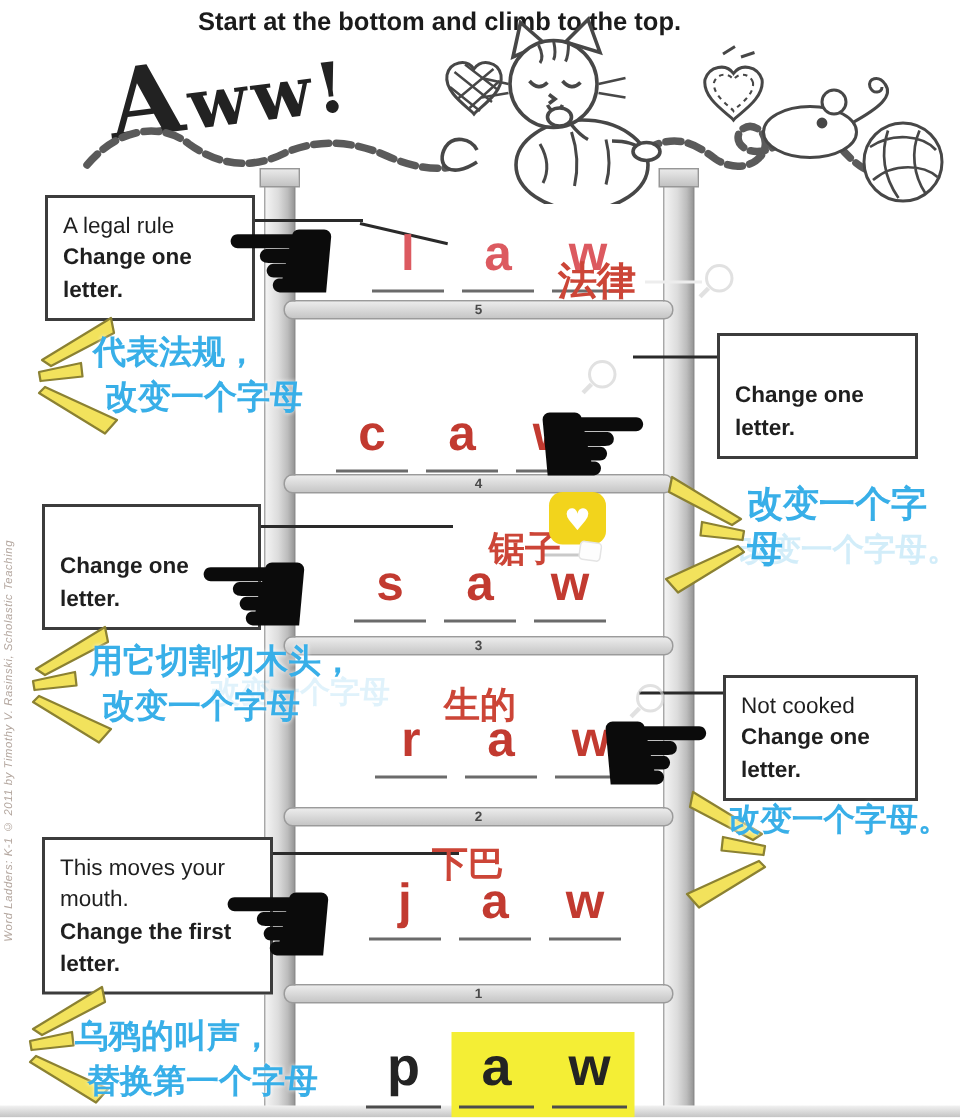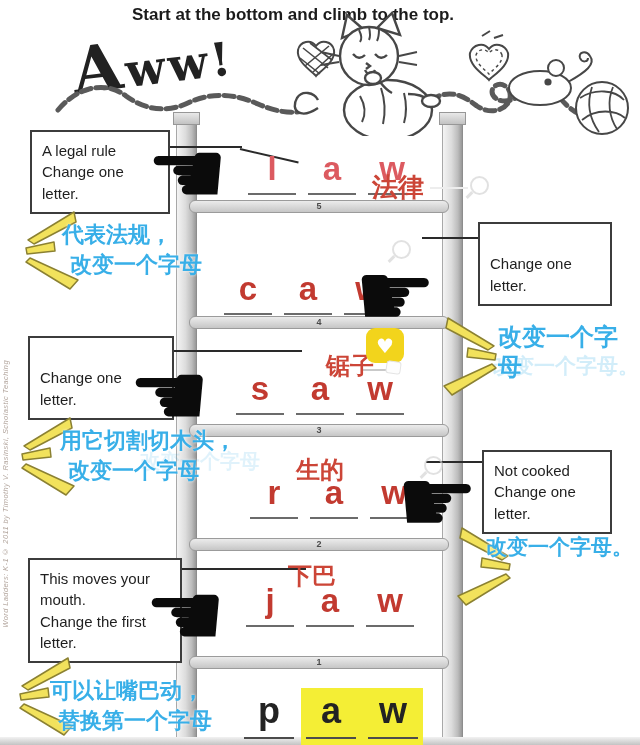--- a/index.html
+++ b/index.html
@@ -19,21 +19,21 @@
         background:linear-gradient(#e9e9e9,#c2c2c2);border:1px solid #979797;}
   .rung{position:absolute;left:189px;width:258px;height:11px;border-radius:6px;z-index:1;
         background:linear-gradient(#ececec,#c6c6c6);border:1px solid #9b9b9b;}
   .rung .num{position:absolute;left:50%;top:0;transform:translateX(-50%);
         font-size:9px;line-height:11px;font-weight:bold;color:#4a4a4a;}
   .bottom-strip{position:absolute;left:0;top:737px;width:640px;height:8px;z-index:2;
         background:linear-gradient(#f2f2f2,#c3c3c3);}
   
   .clue-box{position:absolute;background:#fff;border:2px solid #3c3c3c;padding:8px 10px;z-index:4;
         font-size:15px;line-height:1.42;color:#1f1f1f;font-weight:500;}
-  .clue-box .b{font-weight:400;margin-top:45px;}
+  .clue-box .b{font-weight:700;margin-top:45px;}
   .conn{position:absolute;height:2px;background:#2a2a2a;z-index:3;}
   .conn-light{position:absolute;height:2px;z-index:3;}
   
   .hand{position:absolute;z-index:5;font-family:"DejaVu Sans",sans-serif;
         font-size:92px;line-height:1;color:#0b0b0b;}
   
   .letter-row{position:absolute;display:flex;gap:12px;z-index:4;}
   .cell{display:inline-block;width:48px;text-align:center;font-weight:bold;font-size:33px;
         color:#c23a30;border-bottom:2px solid #6b6b6b;padding-bottom:5px;}
   .row-law .cell{color:#dc5a60;}
@@ -260,21 +260,21 @@
       <use href="#sparkle"></use>
     </svg>
   <div class="cn-blue" style="left:486px;top:532px;font-size:21px;line-height:29px">
     <div>改变一个字母。</div>
   </div>
 
   <svg class="spark" style="left:18px;top:656px" width="62" height="80">
       <use href="#sparkle"></use>
     </svg>
   <div class="cn-blue" style="left:50px;top:676px">
-    <div>可以让嘴巴动，</div>
+    <div>乌鸦的叫声，</div>
     <div class="indent">替换第一个字母</div>
   </div>
 
   <div class="heart-btn">
     <span>♥</span>
   </div>
   <div class="heart-tail"></div>
 
   <div class="magnifier" style="left:470px;top:176px">
       <span class="handle"></span>

